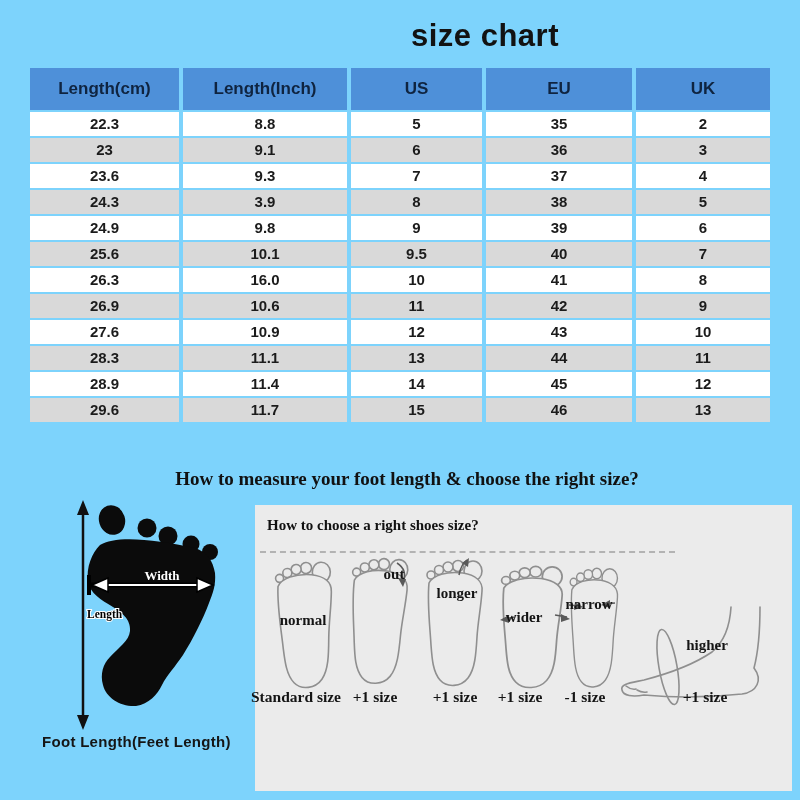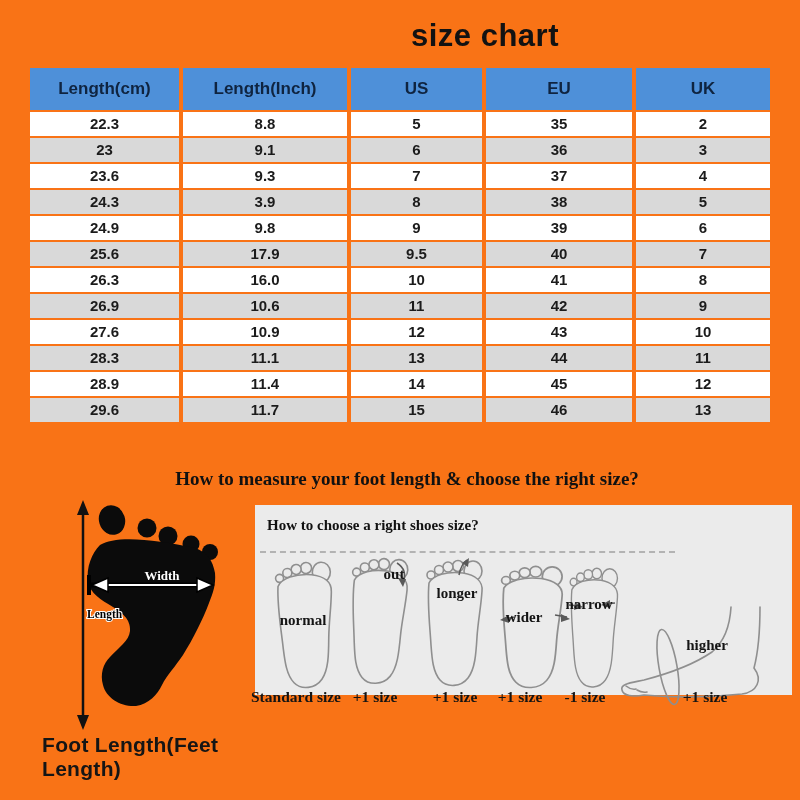--- a/index.html
+++ b/index.html
@@ -4,21 +4,21 @@
 <style>
   :root{
     --header-bg:#4e90d9;
     --row-alt:#d9d9d9;
     --panel-bg:#ebebeb;
     --header-text:#0f2440;
   }
   *{margin:0;padding:0;box-sizing:border-box;}
   html,body{background:#fff;}
   .page{
-    position:relative;width:800px;height:800px;background:#f97316;
+    position:relative;width:800px;height:800px;background:#7dd3fc;
     font-family:"Liberation Sans", sans-serif;overflow:hidden;
   }
   .title{
     position:absolute;top:18px;left:170px;width:630px;text-align:center;
     font-size:31px;font-weight:700;color:#121212;letter-spacing:0.5px;
   }
   .size-table{
     position:absolute;left:30px;top:68px;width:740px;
     display:grid;grid-template-columns:149px 164px 131px 146px 134px;
     column-gap:4px;row-gap:2px;
@@ -34,24 +34,24 @@
   }
   .td.alt{background:var(--row-alt);}
   .measure-heading{
     position:absolute;top:468px;left:7px;width:800px;text-align:center;
     font-family:"Liberation Serif", serif;font-weight:700;font-size:19px;color:#111;
   }
   .bottom-section{position:absolute;top:490px;left:0;width:800px;height:310px;}
   .footprint-svg{position:absolute;left:55px;top:5px;}
   .foot-caption{
     position:absolute;left:42px;top:243px;width:220px;
-    font-size:21px;font-weight:700;color:#151515;letter-spacing:0.3px;
+    font-size:15px;font-weight:700;color:#151515;letter-spacing:0.3px;
   }
   .panel{
-    position:absolute;left:255px;top:15px;width:537px;height:190px;
+    position:absolute;left:255px;top:15px;width:537px;height:286px;
     background:var(--panel-bg);
   }
   .panel-heading{
     position:absolute;left:12px;top:12px;
     font-family:"Liberation Serif", serif;font-weight:700;font-size:15px;color:#111;
   }
   .dashed-line{
     position:absolute;left:5px;top:46px;width:415px;height:0;
     border-top:2px dashed #b3b3b3;
   }
@@ -97,21 +97,21 @@
       <div class="td alt">3.9</div>
       <div class="td alt">8</div>
       <div class="td alt">38</div>
       <div class="td alt">5</div>
       <div class="td">24.9</div>
       <div class="td">9.8</div>
       <div class="td">9</div>
       <div class="td">39</div>
       <div class="td">6</div>
       <div class="td alt">25.6</div>
-      <div class="td alt">17.9</div>
+      <div class="td alt">10.1</div>
       <div class="td alt">9.5</div>
       <div class="td alt">40</div>
       <div class="td alt">7</div>
       <div class="td">26.3</div>
       <div class="td">16.0</div>
       <div class="td">10</div>
       <div class="td">41</div>
       <div class="td">8</div>
       <div class="td alt">26.9</div>
       <div class="td alt">10.6</div>

